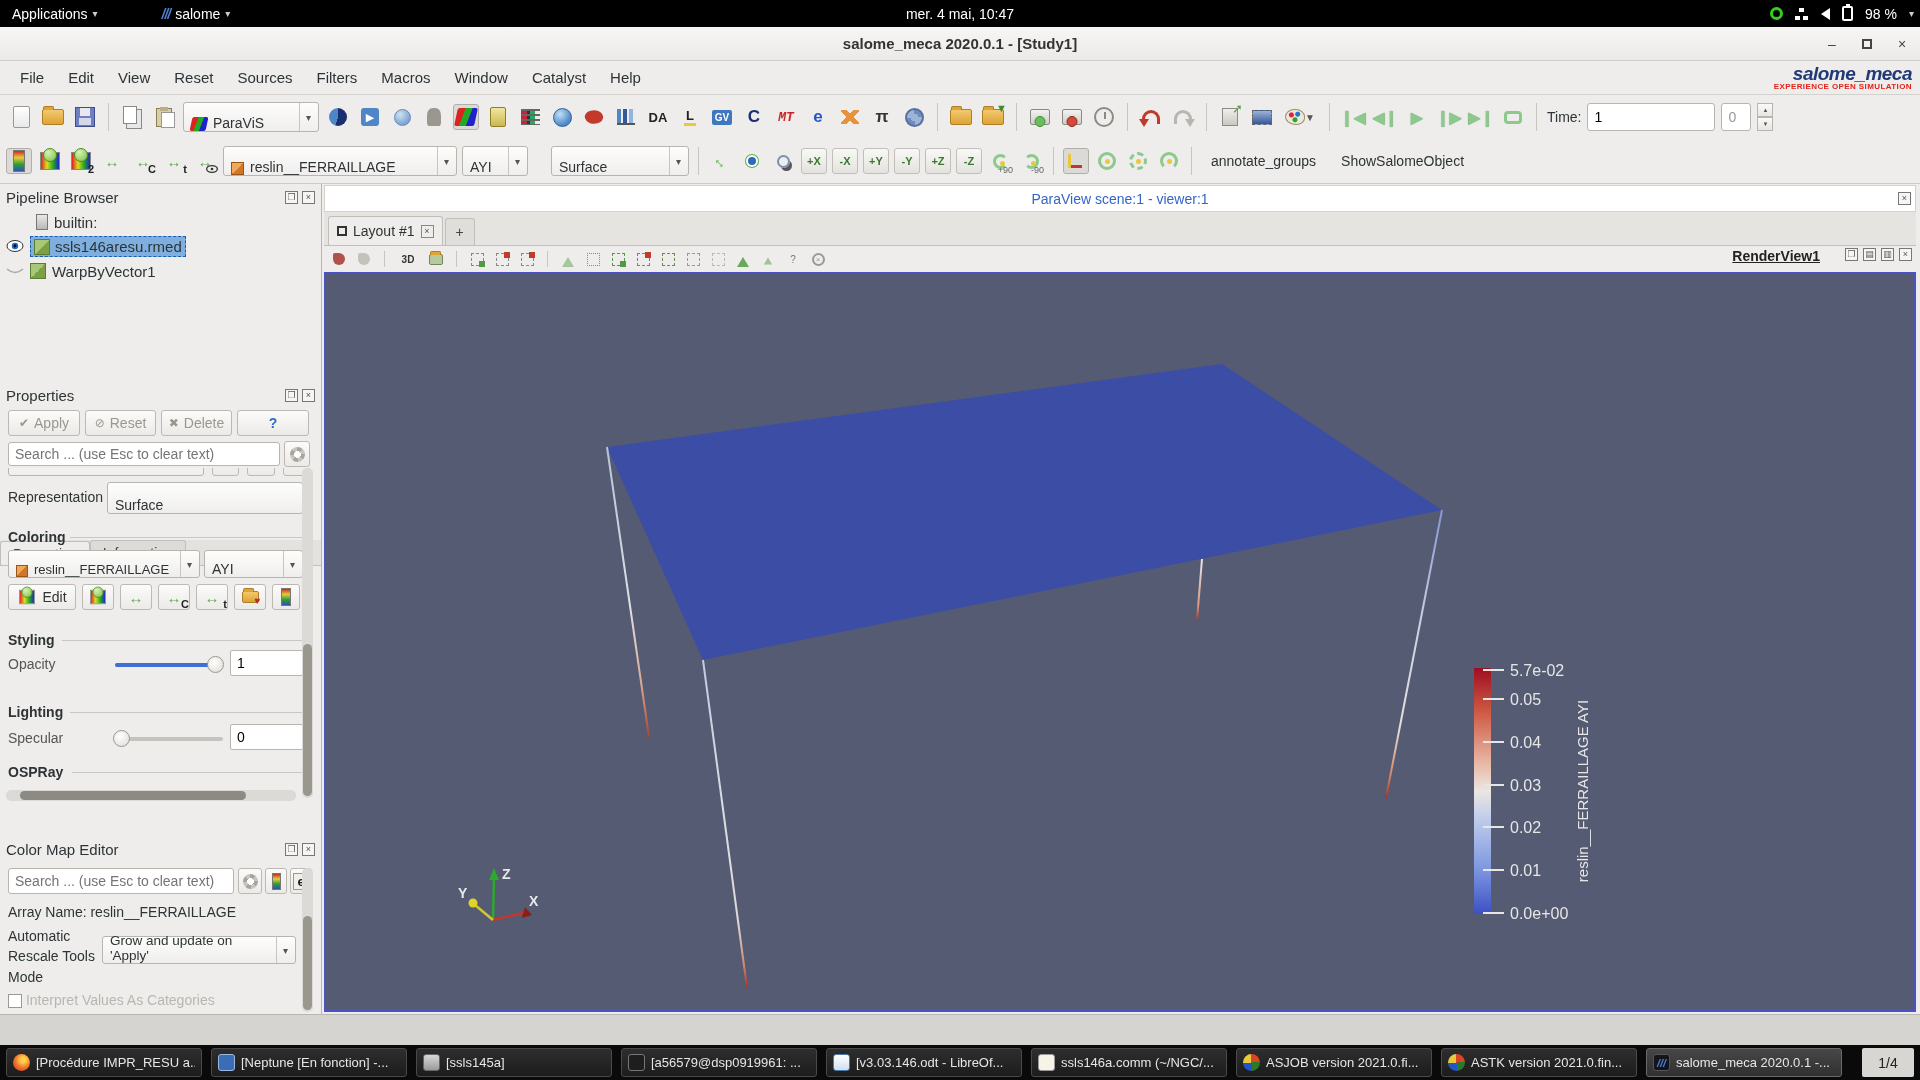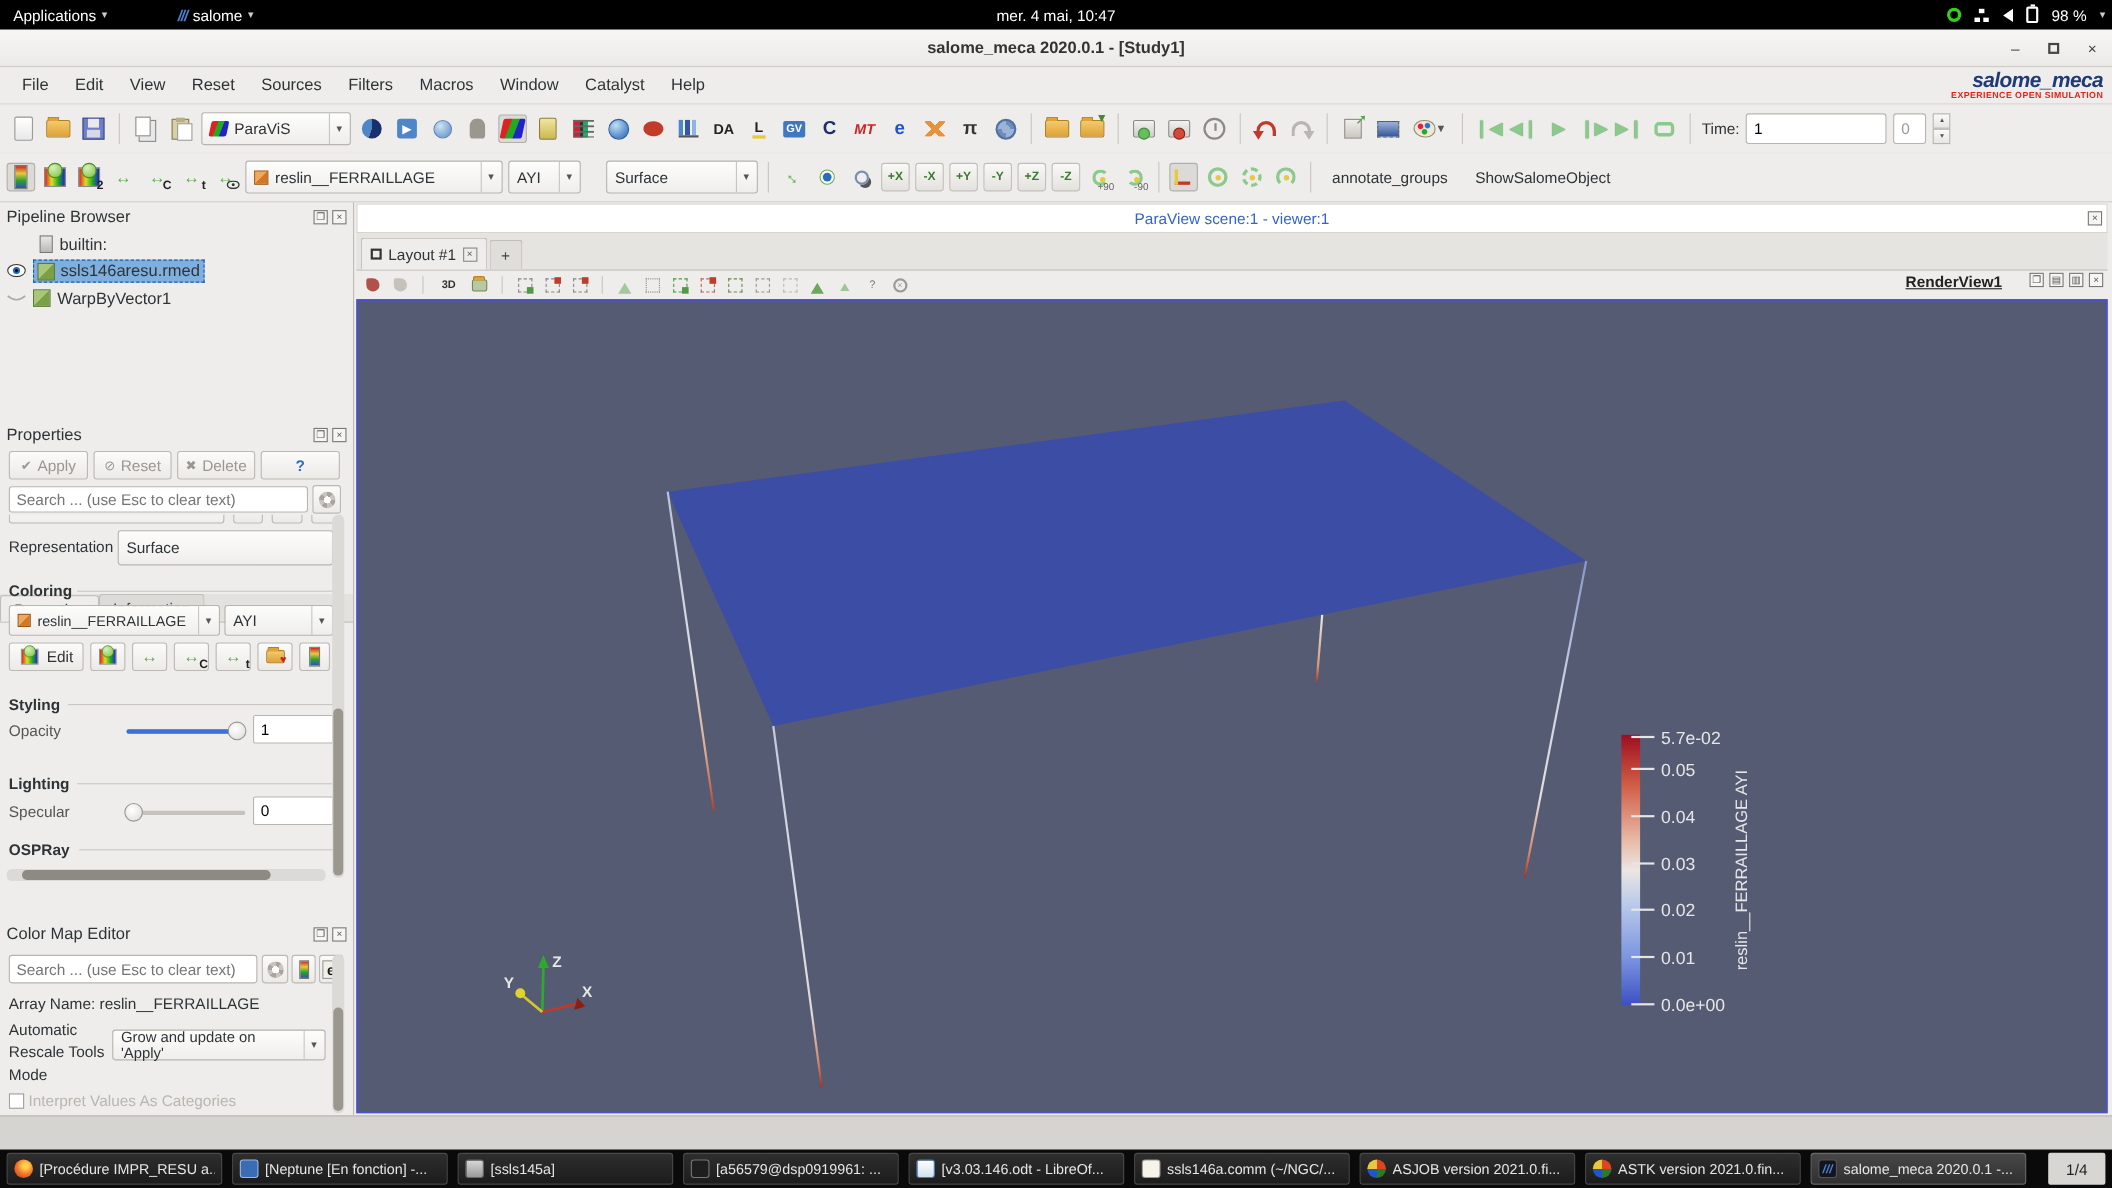--- a/index.html
+++ b/index.html
@@ -78,21 +78,21 @@
   .g-arr { color:#5fae4e; font-size:15px; font-weight:bold; }
   .sub-ch { position:absolute; right:0px; bottom:-1px; font-size:11px; color:#222; font-weight:bold; }
   .axbtn { font-size:11px; color:#333; background:linear-gradient(#f8f8f6,#e4e2de); border:1px solid #c2bfba; }
   .axbtn b.gx { color:#3a7a2e; }
   .i-rot { width:18px; height:18px; border:3px solid #8cc98c; border-radius:50%; position:relative; }
   .i-rot::after { content:""; position:absolute; left:4px; top:4px; width:5px; height:5px; border-radius:50%; background:#e8c93e; }
   .i-triad { width:20px; height:20px; position:relative; }
   .i-triad::before { content:""; position:absolute; left:2px; bottom:3px; width:14px; height:3px; background:#c0392b; }
   .i-triad::after { content:""; position:absolute; left:2px; bottom:3px; width:3px; height:14px; background:#e8c93e; }
   .macro-txt { font-size:14px; color:#2e3436; padding:0 10px; }
-  .combo { height:30px; border:1px solid #b8b5b0; border-radius:3px; background:linear-gradient(#fdfdfc,#efeeec); display:flex; align-items:center; padding:0 7px; gap:6px; font-size:14px; }
+  .combo { height:30px; border:1px solid #b8b5b0; border-radius:3px; background:linear-gradient(#fdfdfc,#efeeec); display:flex; align-items:flex-end; padding:0 7px; gap:6px; font-size:14px; }
   .combo .dna { margin-left:auto; font-size:10px; color:#555; border-left:1px solid #c8c5c0; padding-left:6px; align-self:stretch; display:flex; align-items:center; }
   .tfield { height:28px; border:1px solid #b8b5b0; border-radius:3px; background:#fff; font-size:14px; padding:0 6px; font-family:inherit; }
   .spin { display:flex; flex-direction:column; width:16px; height:28px; }
   .spin span { flex:1; border:1px solid #b8b5b0; background:linear-gradient(#fafaf9,#e8e6e3); font-size:6px; display:flex; align-items:center; justify-content:center; color:#555; }
 
   
   #dock { left:0; top:184px; width:322px; height:830px; background:#eeedeb; border-right:1px solid #b9b6b1; }
   .dock-hdr { position:absolute; left:0; width:100%; height:22px; display:flex; align-items:center; padding:0 6px; font-size:15px; color:#2e3436; }
   .dock-hbtns { margin-left:auto; display:flex; gap:4px; }
   .hb { width:13px; height:13px; border:1px solid #777; font-size:9px; line-height:11px; text-align:center; color:#555; background:#f6f5f3; }
@@ -265,21 +265,21 @@
   <span class="ic" style="color:#222">
       <span style="border-bottom:3px solid #e8c93e;padding:0 2px;">L</span>
     </span>
   <span class="ic">
       <span style="background:#3f78c0;color:#fff;font-size:10px;padding:2px 3px;border-radius:2px;">GV</span>
     </span>
   <span class="ic">
       <span style="color:#1a2f6e;font-size:17px;">C</span>
     </span>
   <span class="ic">
-      <span style="color:#c22;font-style:italic;">MT</span>
+      <span style="color:#c22;font-style:italic;font-family:Liberation Mono, monospace;">MT</span>
     </span>
   <span class="ic">
       <span style="color:#2255cc;font-size:17px;font-weight:bold;">e</span>
     </span>
   <span class="ic">
       <span style="width:18px;height:14px;background:linear-gradient(45deg,transparent 40%,#e8923e 40% 60%,transparent 60%),linear-gradient(-45deg,transparent 40%,#e8923e 40% 60%,transparent 60%);"></span>
     </span>
   <span class="ic" style="color:#333;font-size:17px;">
       <span>π</span>
     </span>

